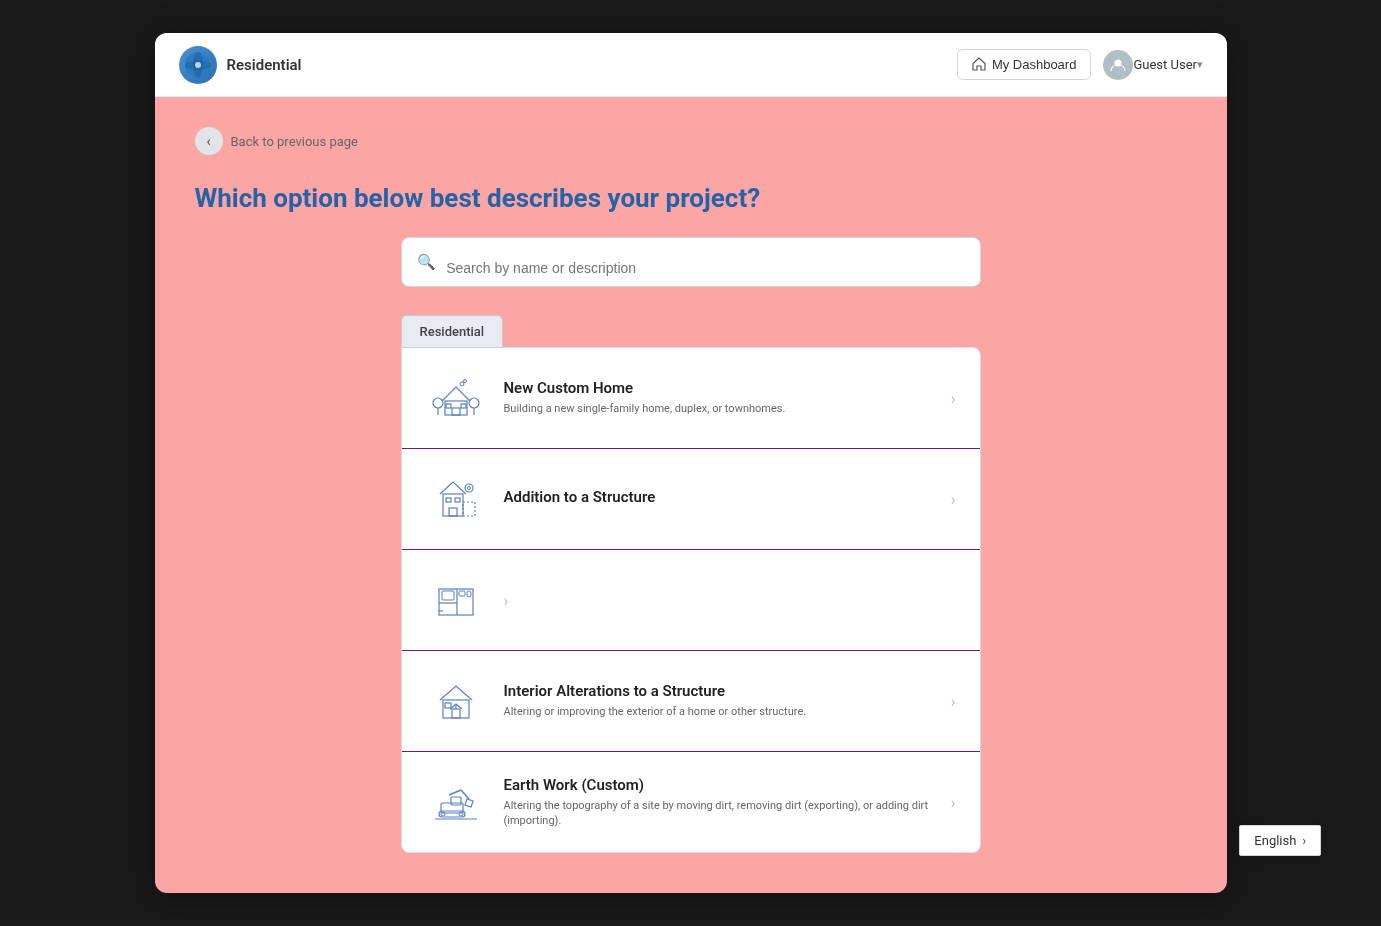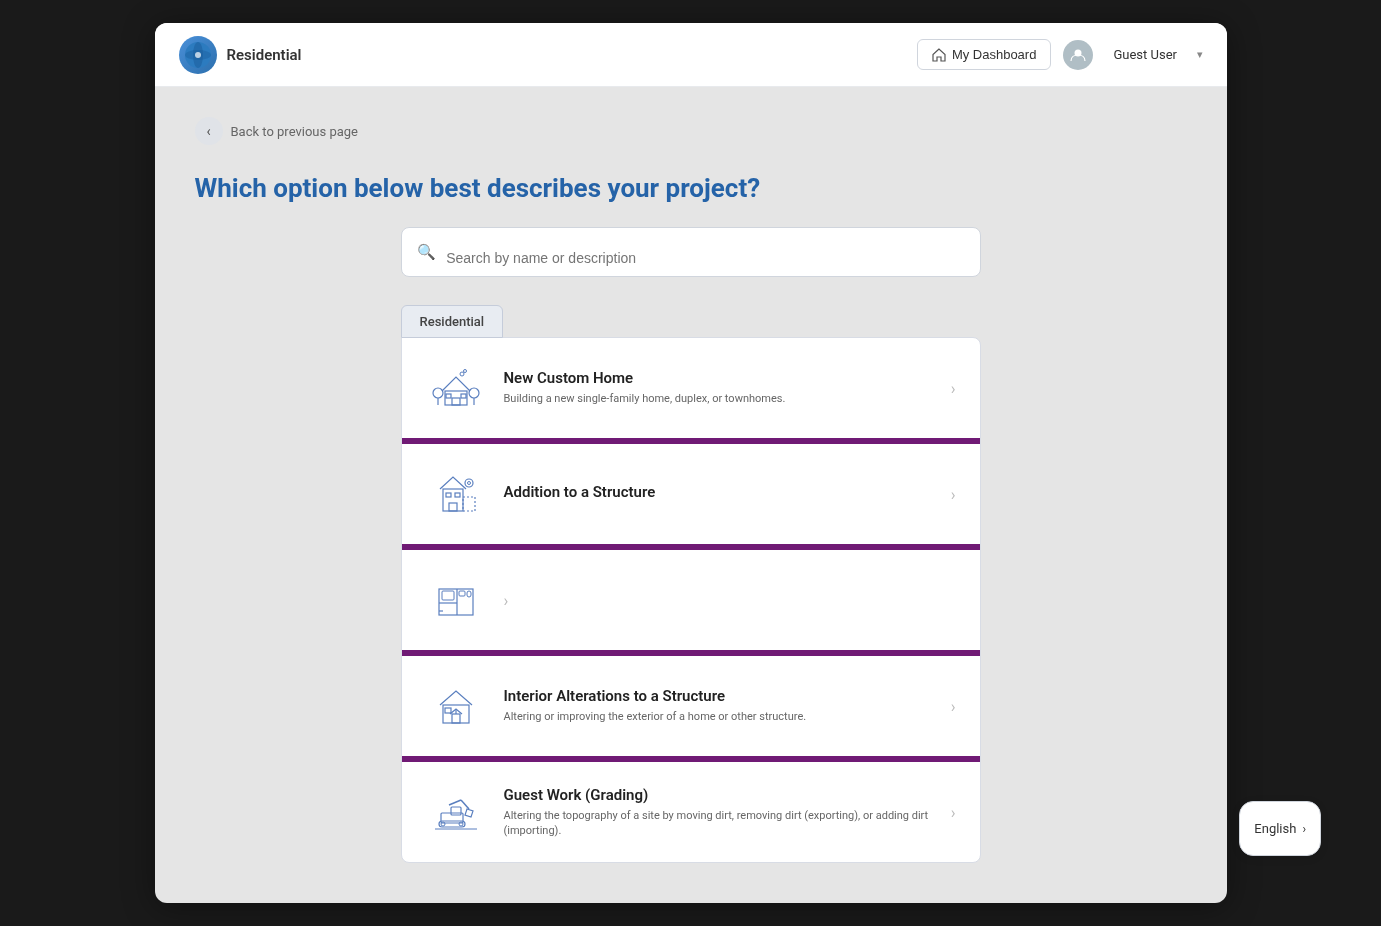--- a/index.html
+++ b/index.html
@@ -6,21 +6,21 @@
     body {
       background: #1a1a1a;
       display: flex;
       justify-content: center;
       align-items: center;
       min-height: 100vh;
       font-family: -apple-system, BlinkMacSystemFont, 'Segoe UI', Roboto, sans-serif;
     }
     .browser-window {
       width: 1072px;
-      background: #e5e5e5;
+      background: #fca5a5;
       border-radius: 12px;
       overflow: hidden;
       box-shadow: 0 4px 32px rgba(0,0,0,0.4);
     }
     .topbar {
       background: #fff;
       display: flex;
       align-items: center;
       justify-content: space-between;
       padding: 0 24px;
@@ -51,34 +51,34 @@
       font-weight: 600;
       color: #333;
     }
     .topbar-right {
       display: flex;
       align-items: center;
       gap: 12px;
     }
     .dashboard-btn {
       display: flex;
-      align-items: flex-end;
+      align-items: flex-start;
       gap: 6px;
       border: 1px solid #d0d5dd;
       background: #fff;
       border-radius: 6px;
       padding: 7px 14px;
       font-size: 13px;
       color: #333;
       cursor: pointer;
     }
     .user-btn {
       display: flex;
       align-items: center;
-      gap: 20px;
+      gap: 0;
       cursor: pointer;
       font-size: 13px;
       color: #333;
     }
     .avatar-circle {
       width: 30px;
       height: 30px;
       border-radius: 50%;
       background: #b0bec5;
       display: flex;
@@ -160,21 +160,21 @@
     .card-list {
       background: #fff;
       border: 1px solid #d8dce5;
       border-radius: 0 8px 8px 8px;
       overflow: hidden;
     }
     .card-item {
       display: flex;
       align-items: center;
       padding: 20px 24px;
-      border-bottom: 6px solid #701a75;
+      border-bottom: 1px solid #701a75;
       cursor: pointer;
       transition: background 0.15s;
       gap: 18px;
     }
     .card-item:last-child { border-bottom: none; }
     .card-icon {
       width: 60px;
       height: 60px;
       flex-shrink: 0;
       display: flex;
@@ -203,22 +203,22 @@
       color: #bbb;
       font-size: 16px;
       flex-shrink: 0;
     }
     .lang-btn {
       position: fixed;
       bottom: 70px;
       right: 60px;
       background: #fff;
       border: 1px solid #d0d5dd;
-      border-radius: 14px;
-      padding: 19px 14px;
+      border-radius: 2px;
+      padding: 7px 14px;
       font-size: 13px;
       color: #333;
       display: flex;
       align-items: center;
       gap: 6px;
       cursor: pointer;
       box-shadow: 0 2px 8px rgba(0,0,0,0.1);
     }
   </style>
 </head>
@@ -389,21 +389,21 @@
               <rect x="22" y="22" width="10" height="8" rx="1" stroke="#5a7fbf" stroke-width="1.2" fill="none"></rect>
 
               <rect x="10" y="36" width="26" height="6" rx="3" stroke="#5a7fbf" stroke-width="1.2" fill="none"></rect>
               <circle cx="14" cy="39" r="2" stroke="#5a7fbf" stroke-width="1" fill="none"></circle>
               <circle cx="32" cy="39" r="2" stroke="#5a7fbf" stroke-width="1" fill="none"></circle>
 
               <line x1="6" y1="44" x2="48" y2="44" stroke="#5a7fbf" stroke-width="1"></line>
             </svg>
           </div>
           <div class="card-text">
-            <div class="card-title">Guest Work (Grading)</div>
+            <div class="card-title">Earth Work (Custom)</div>
             <div class="card-desc">Altering the topography of a site by moving dirt, removing dirt (exporting), or adding dirt (importing).</div>
           </div>
           <span class="chevron">›</span>
         </div>
 
       </div>
     </div>
   </div>
 </div>
 

